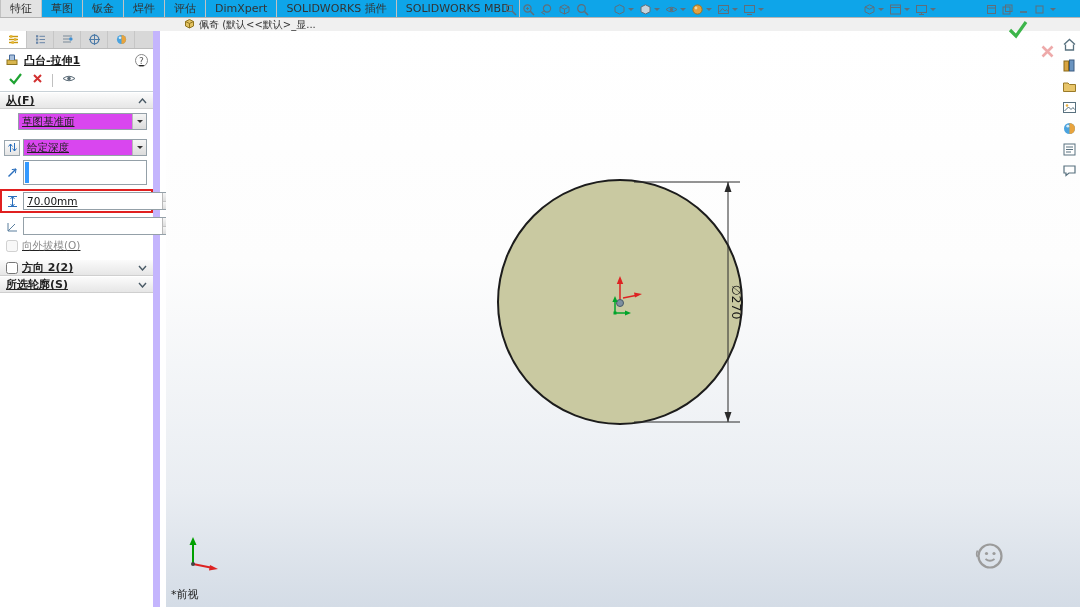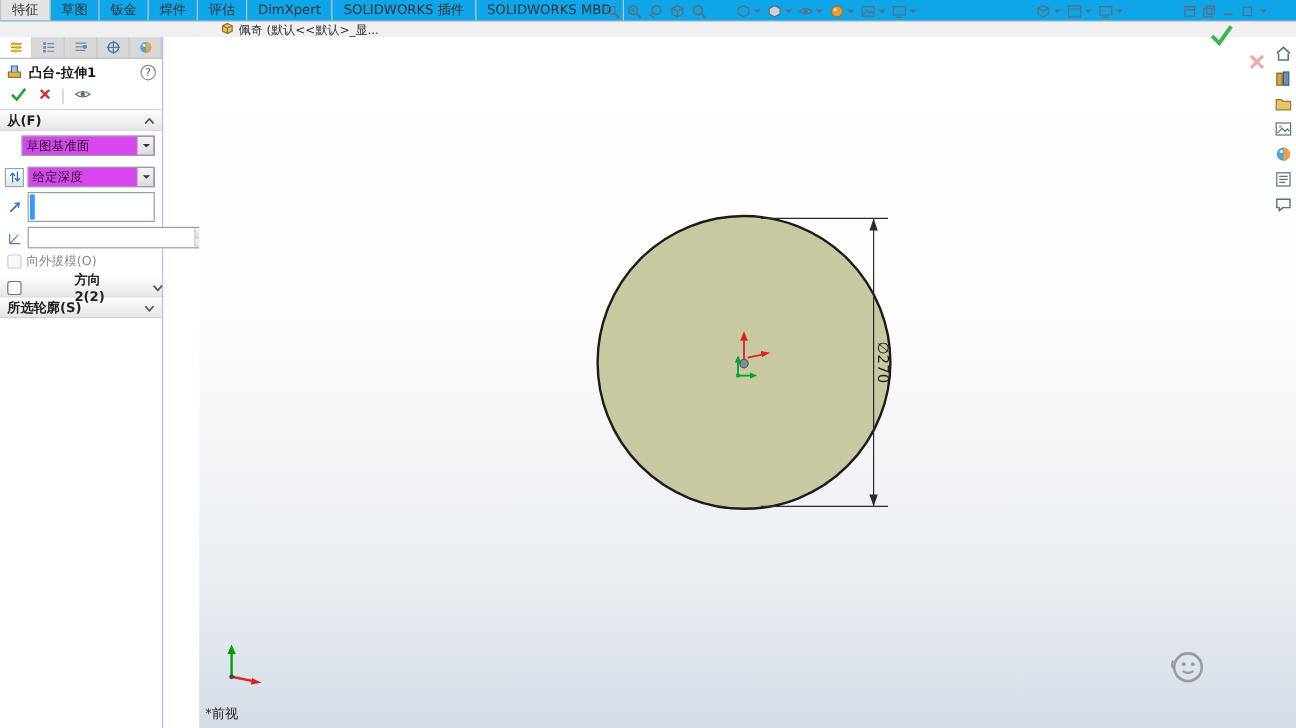--- a/index.html
+++ b/index.html
@@ -18,36 +18,36 @@
   .ticon { display:flex; align-items:center; gap:2px; padding:0 1px; }
   .caret { width:0; height:0; border-left:3px solid transparent; border-right:3px solid transparent;
            border-top:3px solid #5f6e7a; }
 
   
   .crumbbar { position:absolute; top:18px; left:0; width:1080px; height:13px; background:#f0f0f0; }
   .crumb { position:absolute; left:184px; top:0; display:flex; align-items:center; gap:4px;
            font-size:10px; color:#333; height:13px; }
 
   
-  .panel { position:absolute; top:31px; left:0; width:136px; height:576px; background:#fff;
-           border-right:1px solid #c4b5fd; }
+  .panel { position:absolute; top:31px; left:0; width:160px; height:576px; background:#fff;
+           border-right:7px solid #c4b5fd;text-decoration:underline; }
   .panel-tabs { height:18px; background:#d8d8d8; border-bottom:1px solid #bcbcbc; display:flex; }
   .ptab { width:27px; display:flex; align-items:center; justify-content:center; border-right:1px solid #c6c6c6; }
   .ptab.active { background:#fff; }
 
   .pm-title { display:flex; align-items:center; gap:5px; padding:3px 5px 2px; }
   .pm-title .t { font-weight:bold; font-size:11px; color:#1a1a1a; }
   .help { margin-left:auto; width:13px; height:13px; border-radius:50%; border:1px solid #8a8a8a;
           color:#555; font-size:9px; display:flex; align-items:center; justify-content:center; }
   .pm-actions { display:flex; align-items:center; gap:9px; padding:1px 8px 3px; border-bottom:1px solid #c9d2d8; }
   .sep-v { width:1px; height:13px; background:#c0c0c0; }
 
   .sec { height:17px; display:flex; align-items:center; padding:0 6px; font-weight:bold; font-size:11px;
          color:#222; background:linear-gradient(#fbfbfb,#e6e6e6); border-top:1px solid #fff;
-         border-bottom:1px solid #cfcfcf;gap:40px; }
+         border-bottom:1px solid #cfcfcf; }
   .sec .chev { margin-left:auto; display:flex; }
 
   .pbody { padding:4px 6px 5px 4px; }
   .row { display:flex; align-items:center; gap:3px; margin-bottom:4px; }
   .licon { width:16px; height:16px; flex:0 0 16px; display:flex; align-items:center; justify-content:center; }
   .sqbtn { width:16px; height:16px; flex:0 0 16px; border:1px solid #9aa6ae;
            background:linear-gradient(#ffffff,#e4e4e4); display:flex; align-items:center; justify-content:center; }
 
   .combo { flex:1; height:17px; border:1px solid #94a0a8; background:#d946ef; display:flex;
            align-items:center; padding-left:3px; font-size:10.5px; overflow:hidden; }
@@ -356,20 +356,40 @@
             <svg width="13" height="13">
               <path d="M2.5 10.5 L10 3" stroke="#2a6fbd" stroke-width="1.4" fill="none"></path>
               <path d="M10 3 l-4.2 0.6 M10 3 l-0.6 4.2" stroke="#2a6fbd" fill="none"></path>
             </svg>
           </span>
         <div class="selbox">
           <div class="cursorbar"></div>
         </div>
       </div>
 
+      <div class="red-row">
+        <span class="licon">
+            <svg width="13" height="13">
+              <line x1="2" y1="1.5" x2="11" y2="1.5" stroke="#2a6fbd"></line>
+              <line x1="2" y1="11.5" x2="11" y2="11.5" stroke="#2a6fbd"></line>
+              <path d="M6.5 1.5 V11.5 M6.5 1.5 l-2 2.5 M6.5 1.5 l2 2.5 M6.5 11.5 l-2 -2.5 M6.5 11.5 l2 -2.5" stroke="#2a6fbd" fill="none"></path>
+            </svg>
+          </span>
+        <div class="spin">
+          <input value="70.00mm" style="">
+          <div class="ud">
+              <div>
+                <span class="uarr"></span>
+              </div>
+              <div>
+                <span class="darr"></span>
+              </div>
+            </div>
+        </div>
+      </div>
 
       <div class="row">
         <span class="licon">
             <svg width="13" height="13">
               <path d="M2 11 L2 3 M2 11 L11 11 M2 11 L9 4" stroke="#5b7f9e" fill="none"></path>
             </svg>
           </span>
         <div class="spin">
           <input value="" style="">
           <div class="ud">

